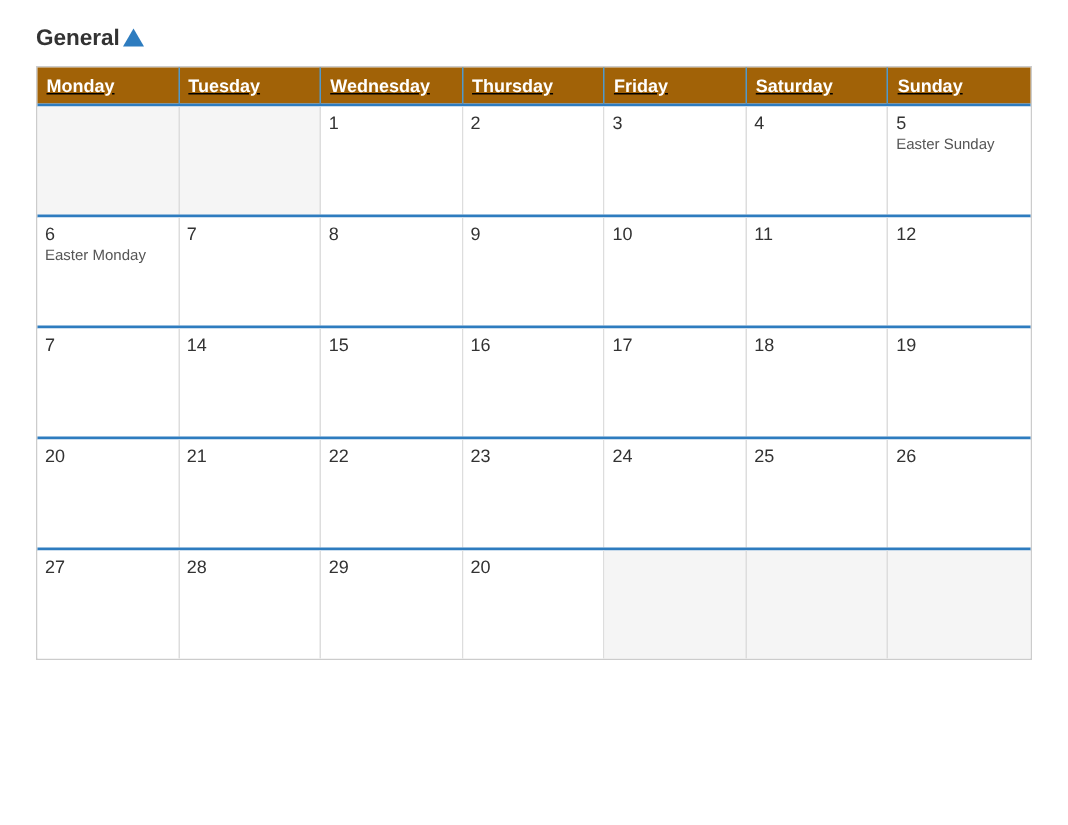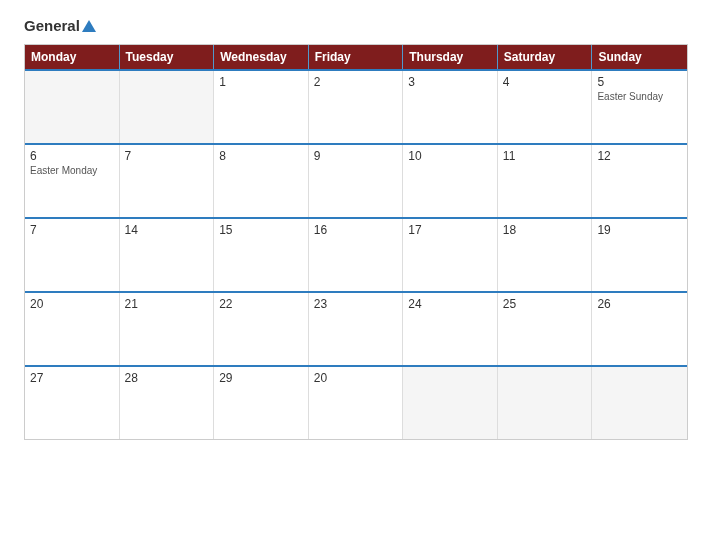--- a/index.html
+++ b/index.html
@@ -69,21 +69,22 @@
     
     .calendar {
       flex: 1;
       display: flex;
       flex-direction: column;
       border: 1px solid #ccc;
     }
     .cal-header-row {
       display: grid;
       grid-template-columns: repeat(7, 1fr);
-      background: #7f1d1d;
+      background: #a16207;
+      text-decoration: underline;
     }
     .cal-header-cell {
       color: #fff;
       font-size: 12px;
       font-weight: bold;
       padding: 5px 6px;
       border-right: 1px solid #5099cc;
     }
     .cal-header-cell:last-child { border-right: none; }
     .cal-week {
@@ -127,22 +128,22 @@
     </div>
     <div class="calendar-title"></div>
     <div class="country"></div>
   </div>
 
   <div class="calendar">
     <div class="cal-header-row">
     <div class="cal-header-cell">Monday</div>
         <div class="cal-header-cell">Tuesday</div>
         <div class="cal-header-cell">Wednesday</div>
+        <div class="cal-header-cell">Thursday</div>
         <div class="cal-header-cell">Friday</div>
-        <div class="cal-header-cell">Thursday</div>
         <div class="cal-header-cell">Saturday</div>
         <div class="cal-header-cell">Sunday</div>
       </div>
   <div class="cal-week">
         <div class="cal-cell empty"></div>
         <div class="cal-cell empty"></div>
         <div class="cal-cell">
           <span class="day-number">1</span>
         </div>
         <div class="cal-cell">

